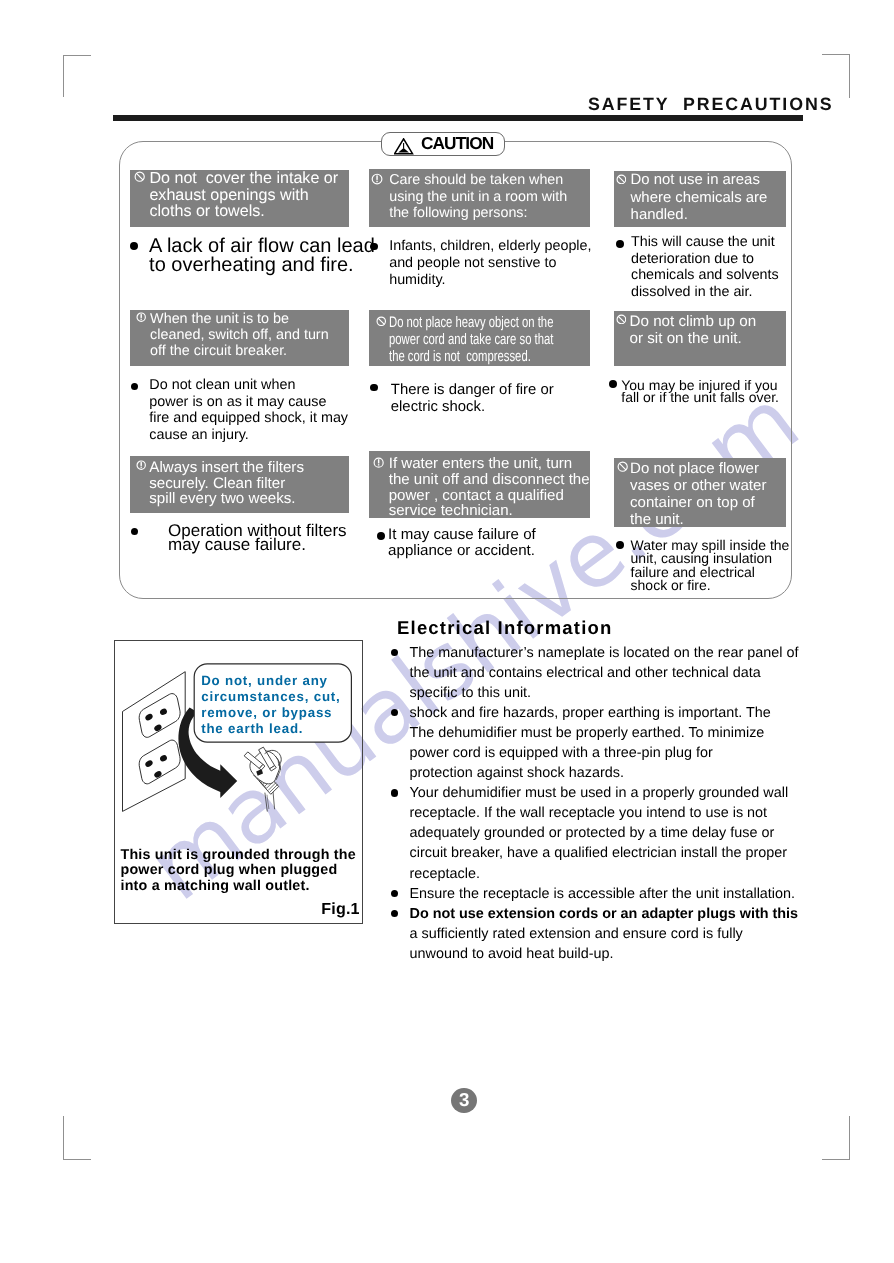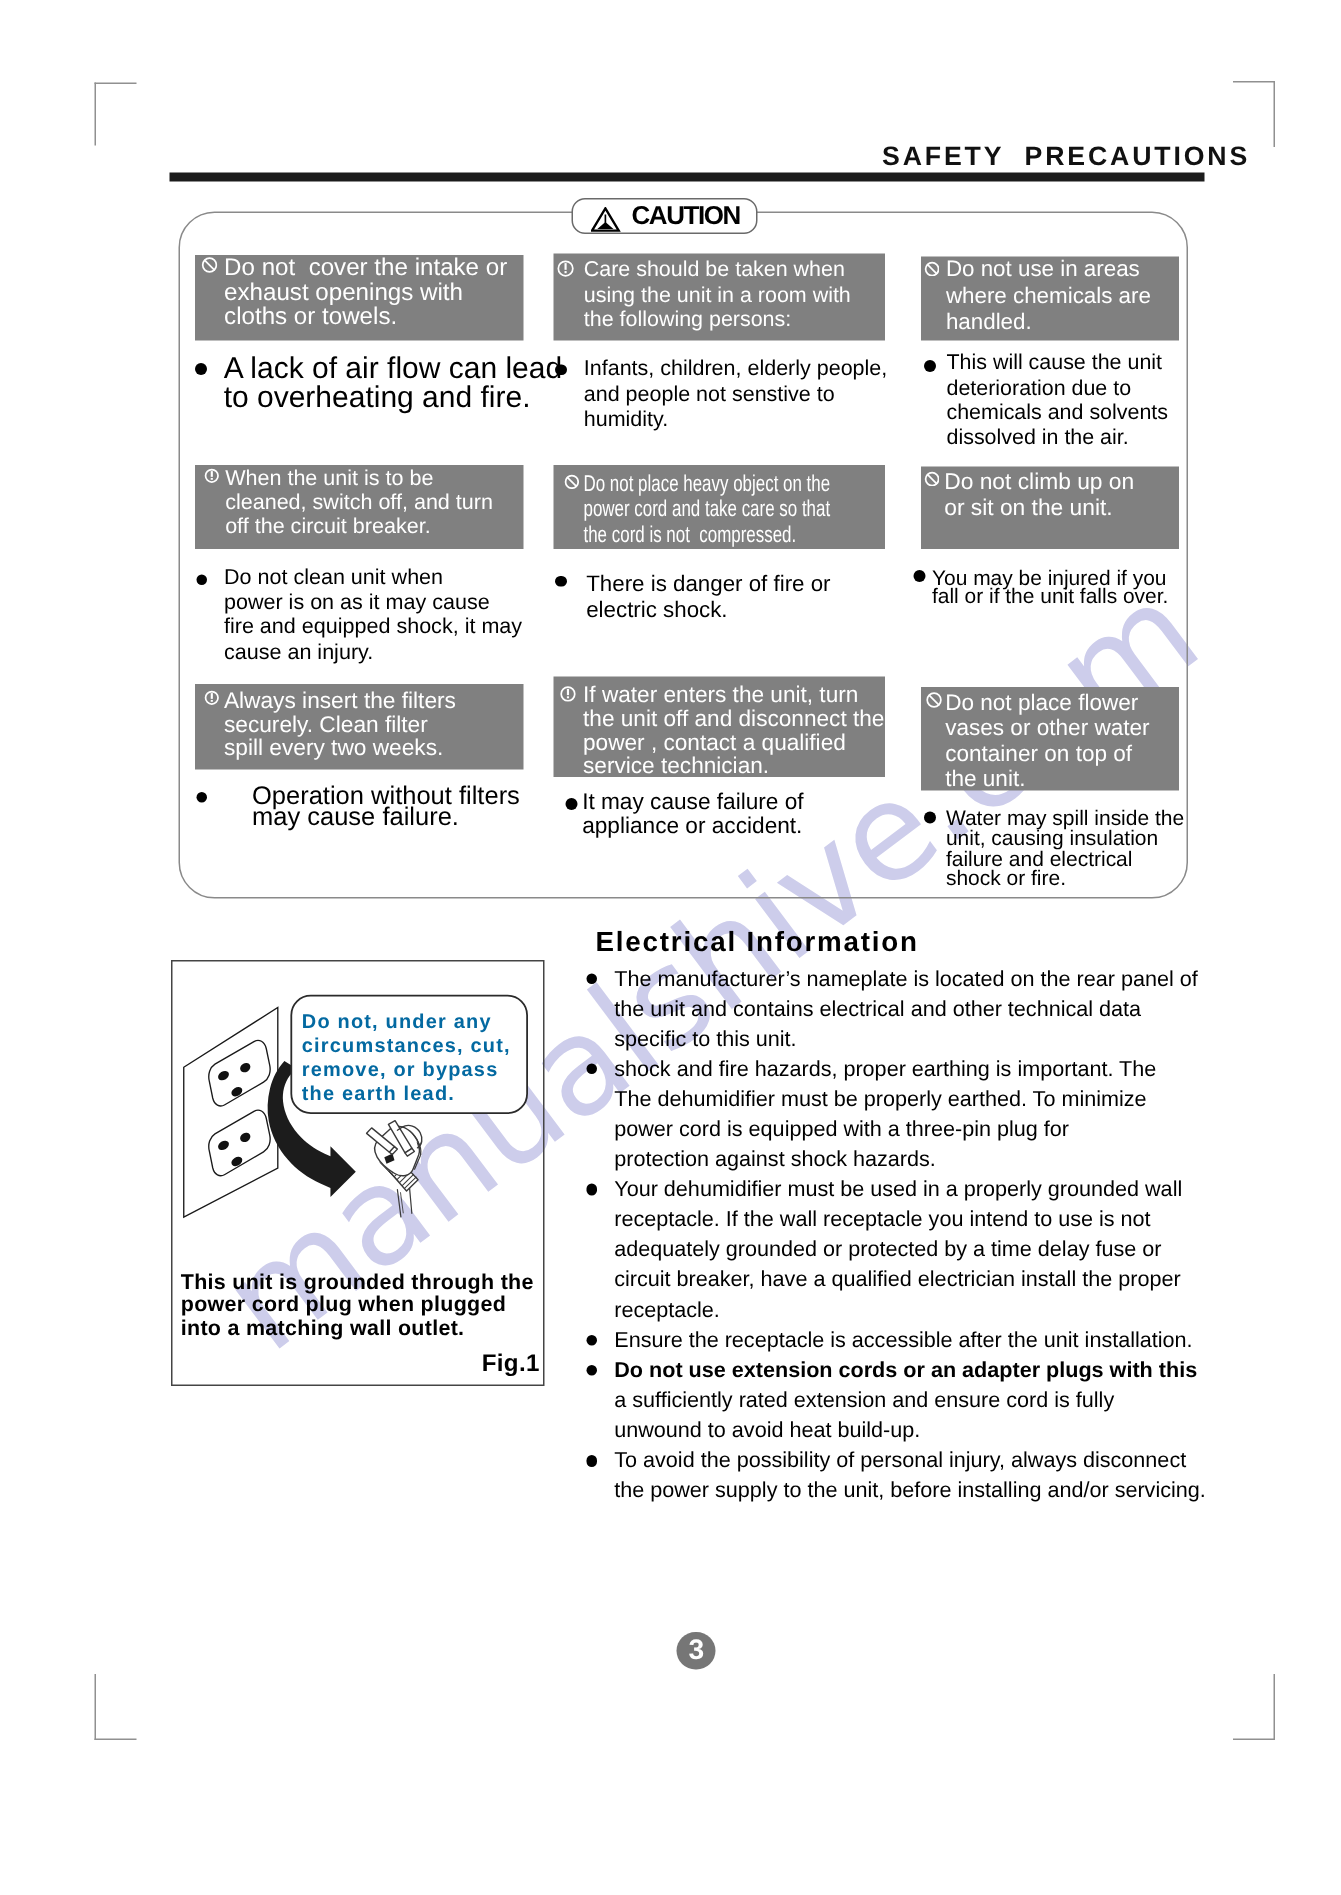--- a/index.html
+++ b/index.html
@@ -283,21 +283,16 @@
       <div class="eitem">
         <span class="bd"></span>
         <span class="l">Ensure the receptacle is accessible after the unit installation.</span>
       </div>
       <div class="eitem">
         <span class="bd"></span>
         <span class="l"><b>Do not use extension cords or an adapter plugs with this</b></span>
         <span class="l"><span>a sufficiently rated extension and ensure cord is fully</span></span>
         <span class="l"><span>unwound to avoid heat build-up.</span></span>
       </div>
-      <div class="eitem">
-        <span class="bd"></span>
-        <span class="l">To avoid the possibility of personal injury, always disconnect</span>
-        <span class="l">the power supply to the unit, before installing and/or servicing.</span>
-      </div>
     </div>
 
   <div class="pagenum">3</div>
 </div>
 
 </body></html>

